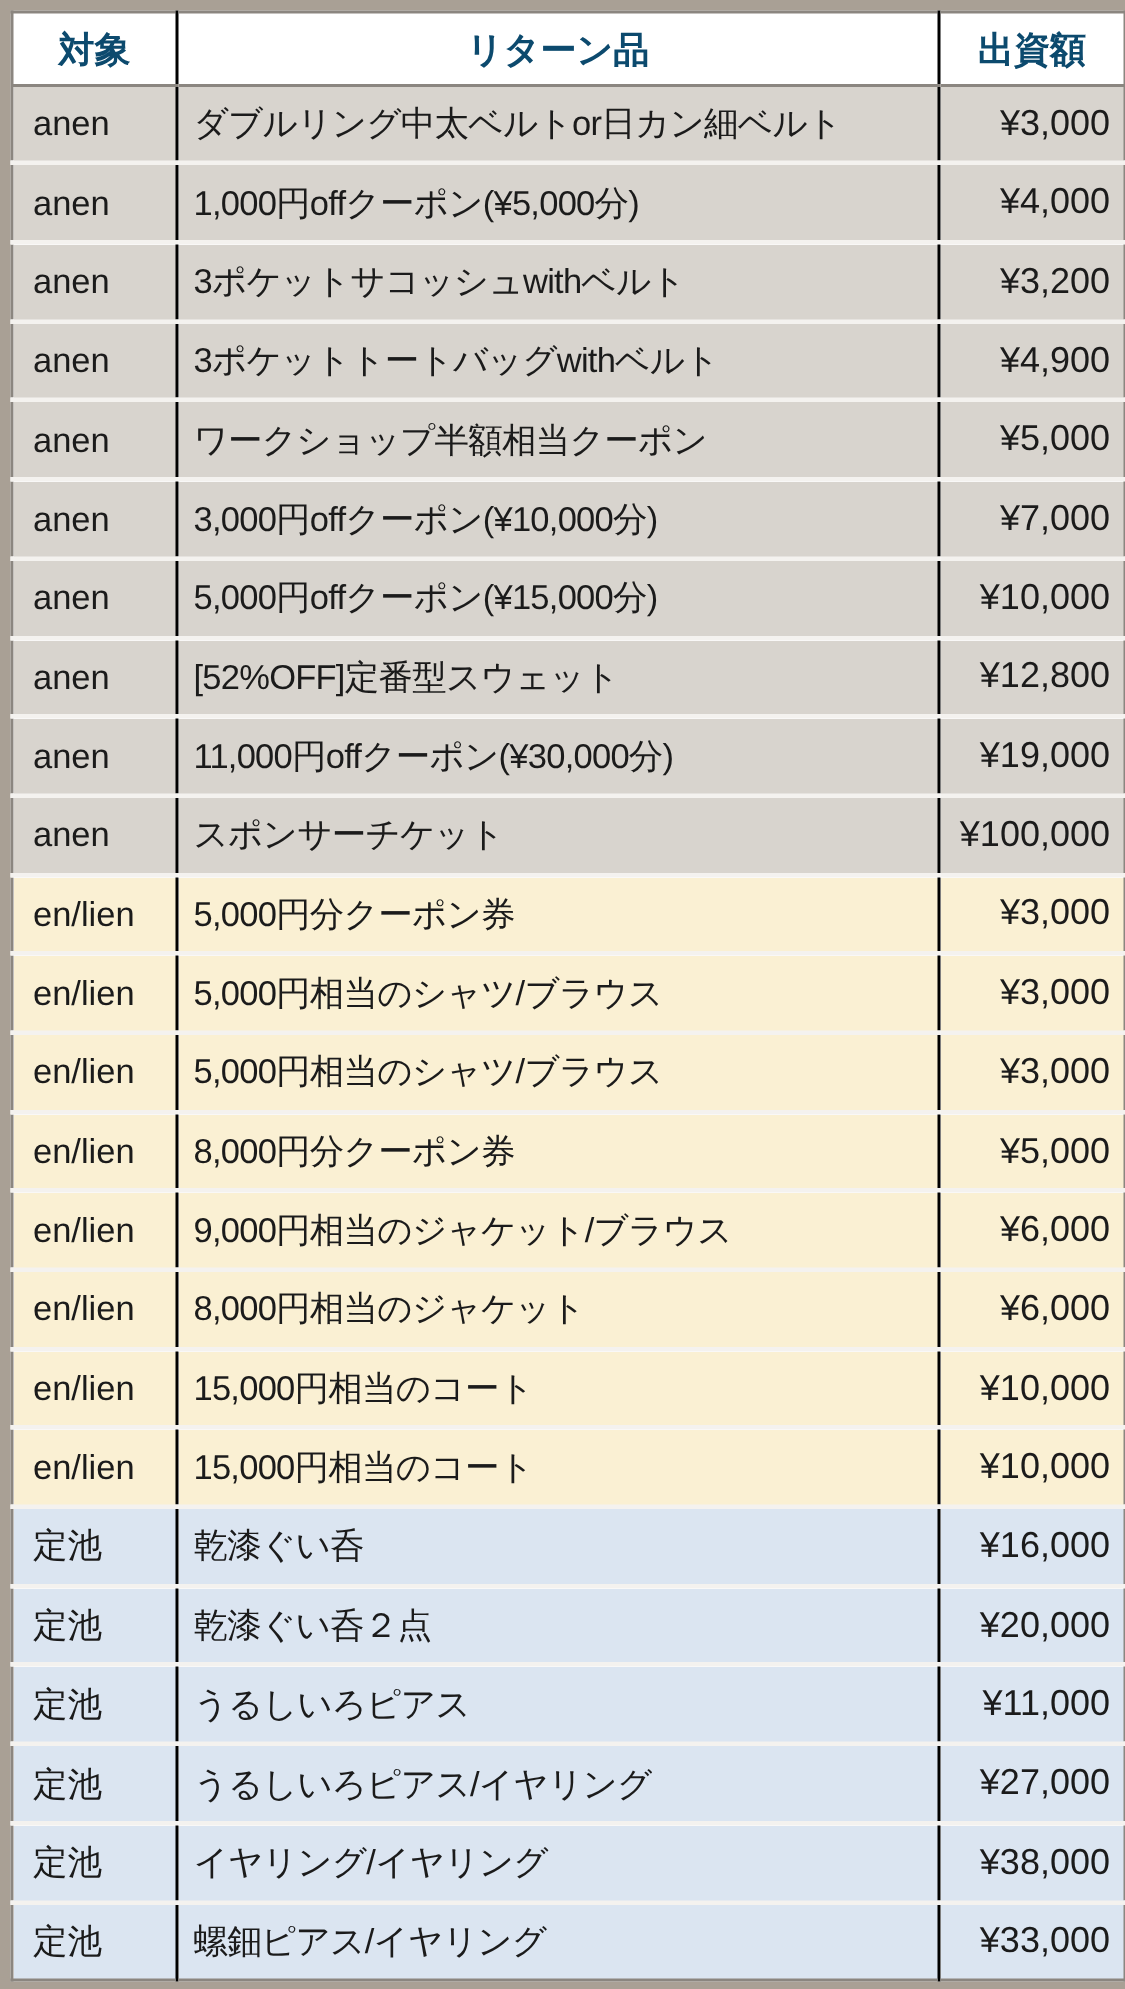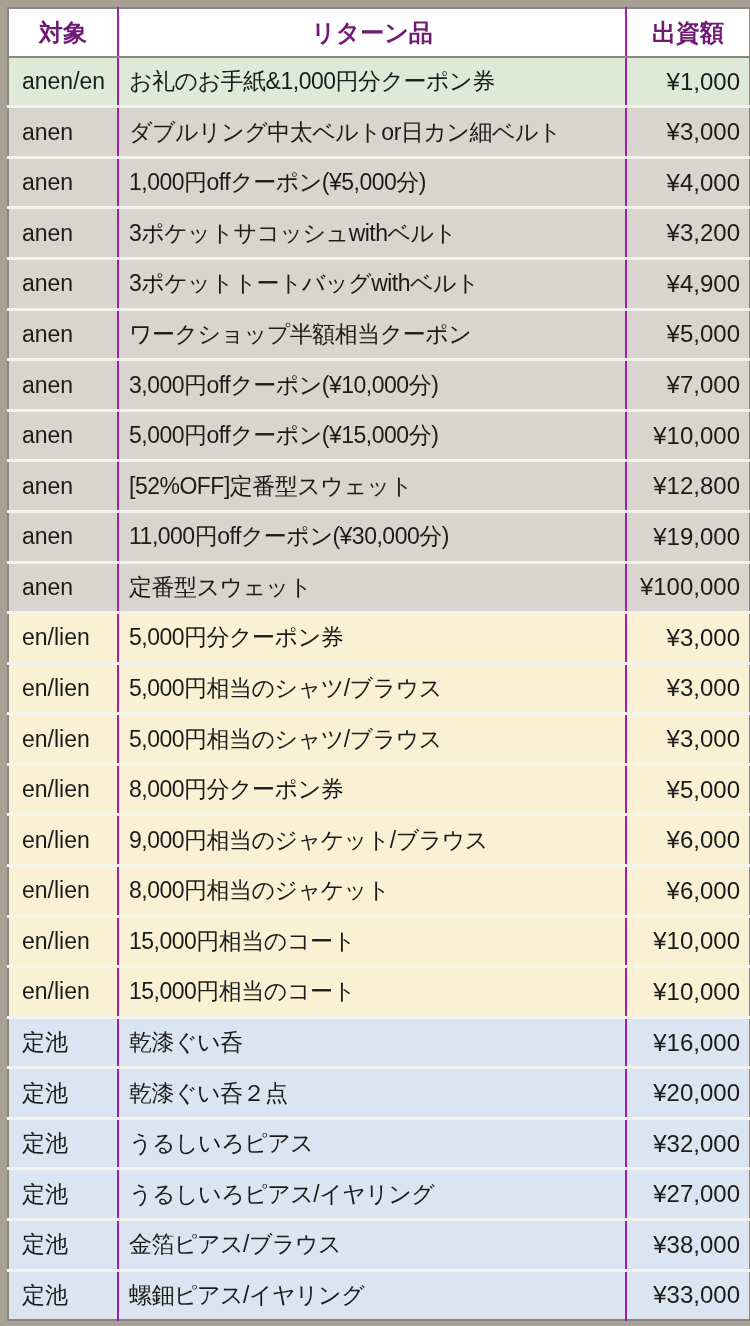--- a/index.html
+++ b/index.html
@@ -24,21 +24,21 @@
     height: 100%;
     border-collapse: collapse;
     table-layout: fixed;
     border: 2px solid #8b8680;
     background: #ffffff;
   }
   th {
     background: #ffffff;
     font-weight: bold;
     font-size: 24px;
-    color: #701a75;
+    color: #0c4a6e;
     text-align: center;
     height: 47px;
     border-bottom: 2px solid #8b8680;
     vertical-align: middle;
     padding: 0;
   }
   th.col-target { width: 108px; }
   th.col-item   { width: 506px; }
   th.col-amount { width: 122px; font-family: Liberation Serif, serif; }
   td {
@@ -46,21 +46,21 @@
     color: #1b1b1b;
     padding: 0;
     overflow: hidden;
     white-space: nowrap;
   }
   tbody tr + tr td {
     border-top: 3px solid #f4f2ef;
   }
   th + th,
   td + td {
-    border-left: 2px solid #a21caf;
+    border-left: 2px solid #000000;
   }
   td.c-target {
     font-size: 23px;
     padding-left: 13px;
   }
   td.c-item {
     font-size: 23px;
     padding-left: 10px;
     letter-spacing: -0.5px;
   }
@@ -76,25 +76,20 @@
 <div class="frame">
   <table class="returns">
     <thead>
       <tr>
         <th class="col-target">対象</th>
         <th class="col-item">リターン品</th>
         <th class="col-amount">出資額</th>
       </tr>
     </thead>
     <tbody>
-        <tr style="background: rgb(223, 233, 215);">
-    <td class="c-target">anen/en</td>
-    <td class="c-item">お礼のお手紙&amp;1,000円分クーポン券</td>
-    <td class="c-amount">¥1,000</td>
-  </tr>
         <tr style="background: rgb(216, 212, 206);">
     <td class="c-target">anen</td>
     <td class="c-item">ダブルリング中太ベルトor日カン細ベルト</td>
     <td class="c-amount">¥3,000</td>
   </tr>
         <tr style="background: rgb(216, 212, 206);">
     <td class="c-target">anen</td>
     <td class="c-item">1,000円offクーポン(¥5,000分)</td>
     <td class="c-amount">¥4,000</td>
   </tr>
@@ -128,21 +123,21 @@
     <td class="c-item">[52%OFF]定番型スウェット</td>
     <td class="c-amount">¥12,800</td>
   </tr>
         <tr style="background: rgb(216, 212, 206);">
     <td class="c-target">anen</td>
     <td class="c-item">11,000円offクーポン(¥30,000分)</td>
     <td class="c-amount">¥19,000</td>
   </tr>
         <tr style="background: rgb(216, 212, 206);">
     <td class="c-target">anen</td>
-    <td class="c-item">定番型スウェット</td>
+    <td class="c-item">スポンサーチケット</td>
     <td class="c-amount">¥100,000</td>
   </tr>
         <tr style="background: rgb(250, 240, 211);">
     <td class="c-target">en/lien</td>
     <td class="c-item">5,000円分クーポン券</td>
     <td class="c-amount">¥3,000</td>
   </tr>
         <tr style="background: rgb(250, 240, 211);">
     <td class="c-target">en/lien</td>
     <td class="c-item">5,000円相当のシャツ/ブラウス</td>
@@ -184,30 +179,30 @@
     <td class="c-amount">¥16,000</td>
   </tr>
         <tr style="background: rgb(219, 229, 241);">
     <td class="c-target">定池</td>
     <td class="c-item">乾漆ぐい呑２点</td>
     <td class="c-amount">¥20,000</td>
   </tr>
         <tr style="background: rgb(219, 229, 241);">
     <td class="c-target">定池</td>
     <td class="c-item">うるしいろピアス</td>
-    <td class="c-amount">¥32,000</td>
+    <td class="c-amount">¥11,000</td>
   </tr>
         <tr style="background: rgb(219, 229, 241);">
     <td class="c-target">定池</td>
     <td class="c-item">うるしいろピアス/イヤリング</td>
     <td class="c-amount">¥27,000</td>
   </tr>
         <tr style="background: rgb(219, 229, 241);">
     <td class="c-target">定池</td>
-    <td class="c-item">金箔ピアス/ブラウス</td>
+    <td class="c-item">イヤリング/イヤリング</td>
     <td class="c-amount">¥38,000</td>
   </tr>
         <tr style="background: rgb(219, 229, 241);">
     <td class="c-target">定池</td>
     <td class="c-item">螺鈿ピアス/イヤリング</td>
     <td class="c-amount">¥33,000</td>
   </tr>
       </tbody>
   </table>
 </div>

